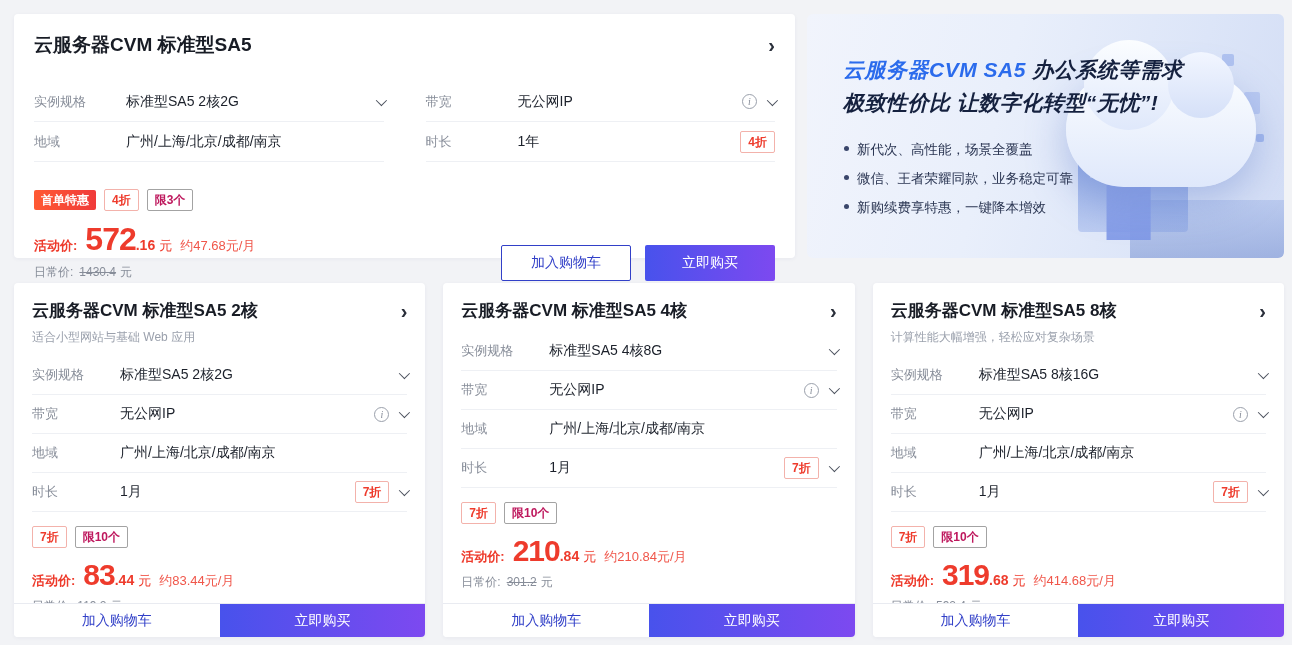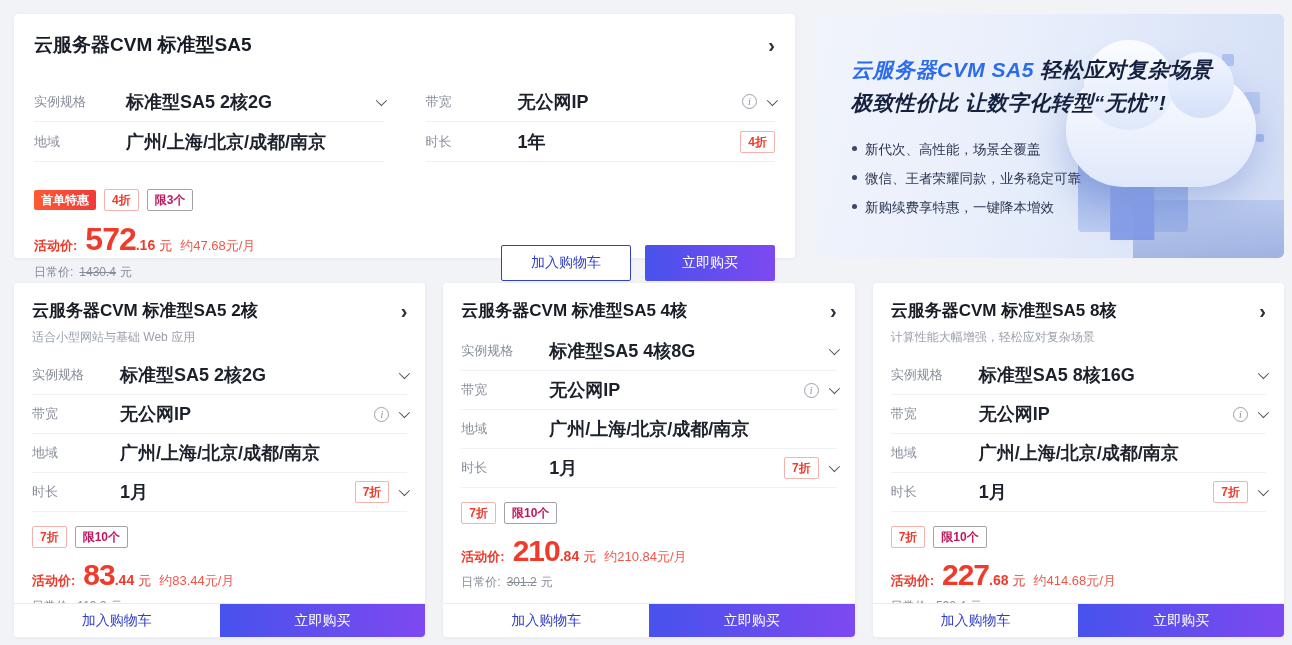--- a/index.html
+++ b/index.html
@@ -6,34 +6,34 @@
   html,body { width:1292px; height:645px; }
   body {
     font-family:"Liberation Sans","DejaVu Sans",sans-serif;
     background:#f2f3f6;
     color:#1c212b;
     overflow:hidden;
   }
   .page { width:1292px; height:645px; padding:14px 8px 8px 14px; }
 
   
-  .top-row { display:flex; gap:20px; height:244px; }
+  .top-row { display:flex; gap:12px; height:244px; }
   .main-card {
     width:781px; background:#fff; border-radius:4px;
     box-shadow:0 1px 4px rgba(30,45,90,.05);
     padding:18px 20px 16px; position:relative;
   }
   .card-head { display:flex; justify-content:space-between; align-items:center; }
   .card-head h2 { font-size:19px; font-weight:700; color:#181c25; }
   .chev-right { font-size:20px; font-weight:700; color:#2a2f3a; cursor:pointer; line-height:1; }
 
   .grid2 { display:grid; grid-template-columns:1fr 1fr; column-gap:42px; margin-top:24px; }
   .row { display:flex; align-items:center; height:40px; border-bottom:1px solid #eef0f4; }
   .row .lbl { width:92px; font-size:13px; color:#878d99; flex:none; }
-  .row .val { font-size:18px; font-weight:700; color:#1c212b; flex:1; }
+  .row .val { font-size:14px; font-weight:400; color:#1c212b; flex:1; }
   .row .tail { display:flex; align-items:center; gap:10px; }
   .chev-down { width:8px; height:8px; border-right:1.6px solid #4a505c; border-bottom:1.6px solid #4a505c;
     transform:rotate(45deg) translateY(-2px); display:inline-block; }
   .info-i { width:15px; height:15px; border:1px solid #9aa0ab; border-radius:50%;
     color:#868c98; font-size:10px; font-style:italic; font-family:"Liberation Serif",serif;
     display:inline-flex; align-items:center; justify-content:center; }
 
   .badges { display:flex; align-items:center; gap:8px; margin-top:27px; }
   .badge { font-size:12px; line-height:1; padding:4px 7px; border-radius:2px; white-space:nowrap;font-weight:bold; }
   .badge-primary { background:linear-gradient(90deg,#ff5a33,#f03a3a); color:#fff; }
@@ -168,21 +168,21 @@
         </div>
         <div class="btns">
           <button class="btn btn-cart">加入购物车</button>
           <button class="btn btn-buy">立即购买</button>
         </div>
       </div>
     </section>
 
     <aside class="banner">
       <div class="banner-text">
-        <div class="bt1"><span class="hl">云服务器CVM SA5</span><span> 轻松应对复杂场景</span></div>
+        <div class="bt1"><span class="hl">云服务器CVM SA5</span><span> 办公系统等需求</span></div>
         <div class="bt2">极致性价比 让数字化转型“无忧”!</div>
         <ul>
           <li>新代次、高性能，场景全覆盖</li>
           <li>微信、王者荣耀同款，业务稳定可靠</li>
           <li>新购续费享特惠，一键降本增效</li>
         </ul>
       </div>
       <div class="illus">
         <span class="sq3"></span>
           <span class="sq1"></span>
@@ -345,21 +345,21 @@
             </span>
         </div>
       </div>
       <div class="badges p-badges">
         <span class="badge badge-red">7折</span>
         <span class="badge badge-gray">限10个</span>
       </div>
       <div class="p-price">
         <div class="activity">
           <span class="p-label">活动价:</span>
-          <span class="p-int">227</span>
+          <span class="p-int">319</span>
           <span class="p-dec">.68</span>
           <span class="p-unit">元</span>
           <span class="p-month">约414.68元/月</span>
         </div>
         <div class="daily">
           <span>日常价:</span><span class="d-val">592.4</span><span>元</span>
         </div>
       </div>
       <div class="card-footer">
         <button class="f-btn f-cart">加入购物车</button>

